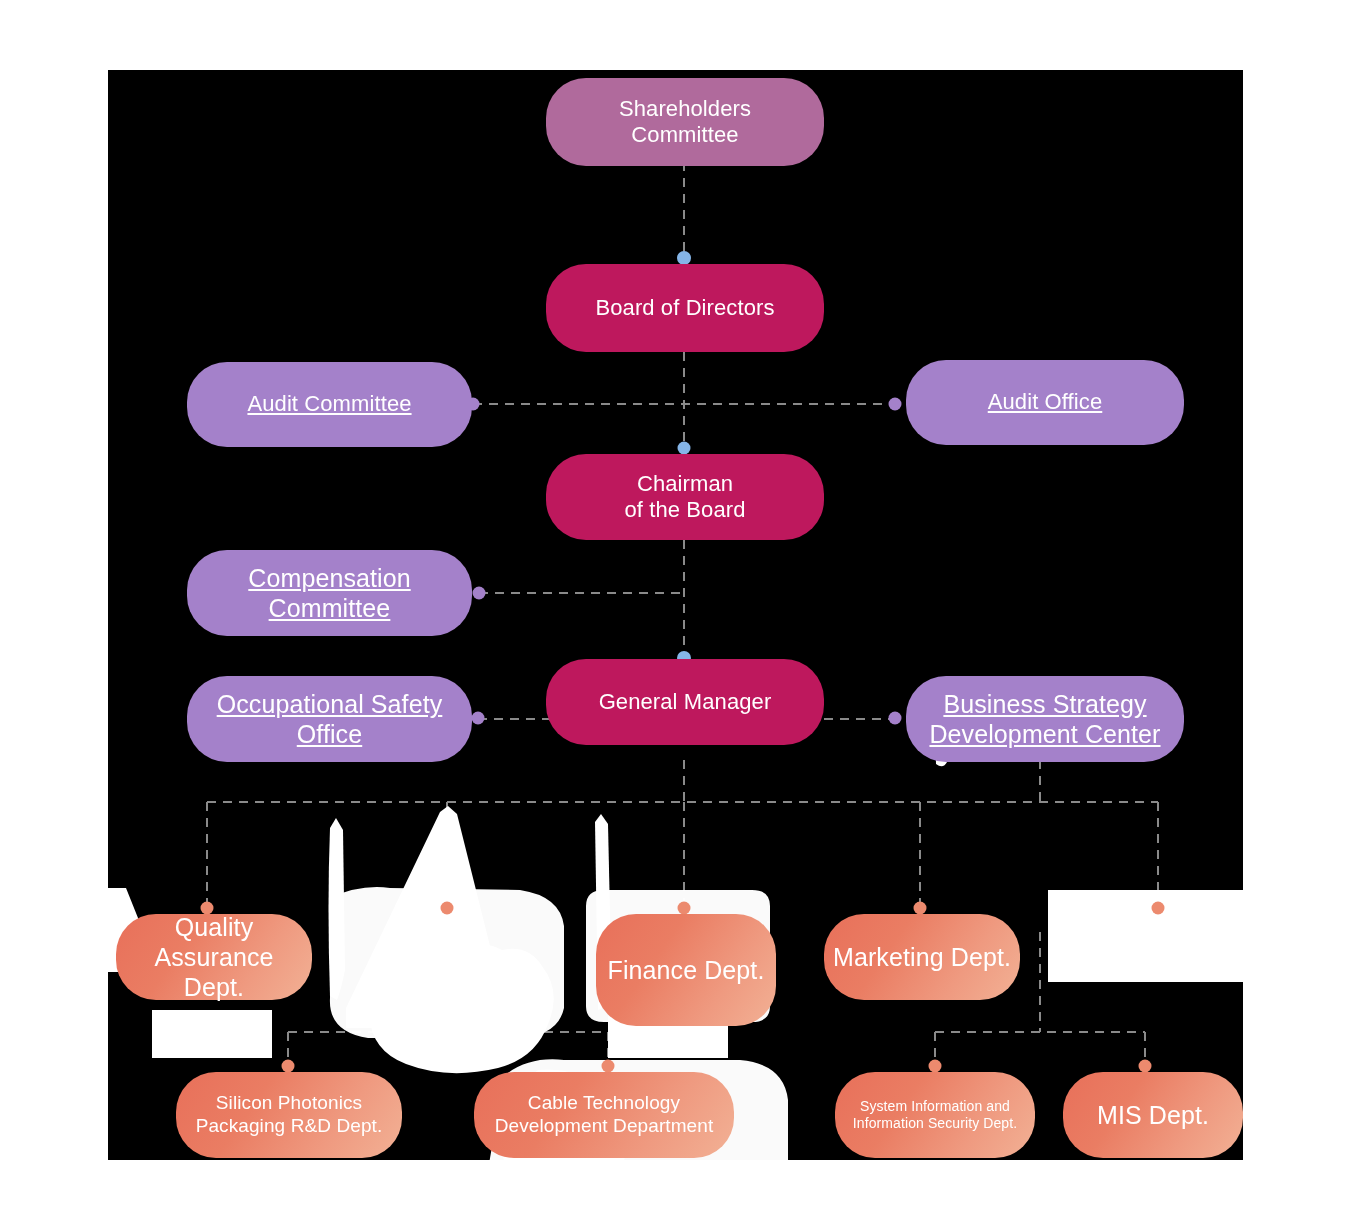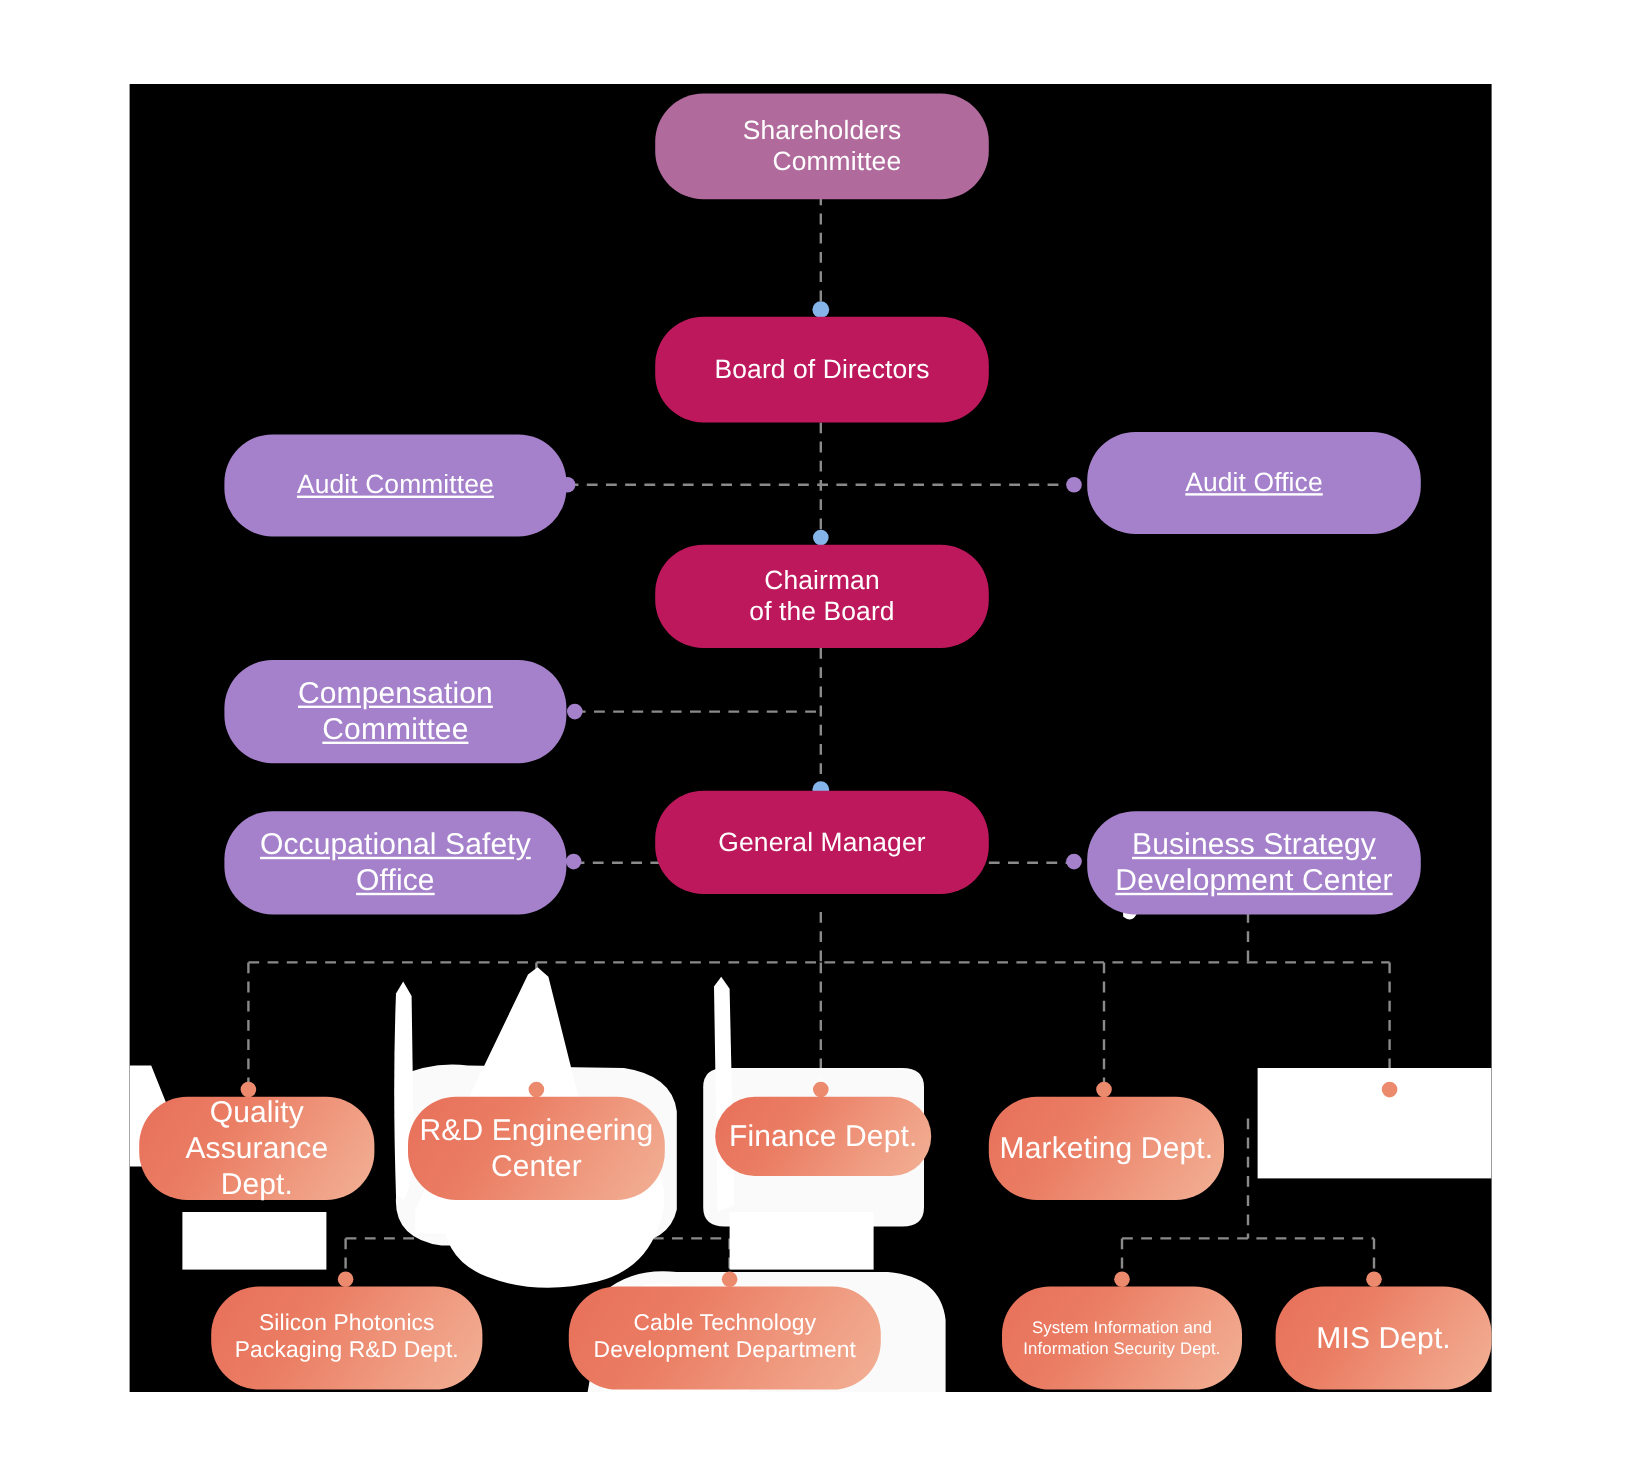--- a/index.html
+++ b/index.html
@@ -163,21 +163,21 @@
     <div class="dot dot-orange" style="left:339px;top:838px;width:13px;height:13px;"></div>
     <div class="dot dot-orange" style="left:576px;top:838px;width:13px;height:13px;"></div>
     <div class="dot dot-orange" style="left:812px;top:838px;width:13px;height:13px;"></div>
     <div class="dot dot-orange" style="left:1050px;top:838px;width:13px;height:13px;"></div>
 
     <div class="dot dot-orange" style="left:180px;top:996px;width:13px;height:13px;"></div>
     <div class="dot dot-orange" style="left:500px;top:996px;width:13px;height:13px;"></div>
     <div class="dot dot-orange" style="left:827px;top:996px;width:13px;height:13px;"></div>
     <div class="dot dot-orange" style="left:1037px;top:996px;width:13px;height:13px;"></div>
 
-    <div class="node n-mauve f22" style="left:438px;top:8px;width:278px;height:88px;text-align:right;">Shareholders
+    <div class="node n-mauve f22" style="left:438px;top:8px;width:278px;height:88px;">Shareholders
 Committee</div>
 
     <div class="node n-blue f22" style="left:438px;top:194px;width:278px;height:88px;">Board of Directors</div>
 
     <div class="node n-purple f22" style="left:79px;top:292px;width:285px;height:85px;">Audit Committee</div>
 
     <div class="node n-purple f22" style="left:798px;top:290px;width:278px;height:85px;">Audit Office</div>
 
     <div class="node n-blue f22" style="left:438px;top:384px;width:278px;height:86px;">Chairman
 of the Board</div>
@@ -189,24 +189,22 @@
 Office</div>
 
     <div class="node n-blue f22" style="left:438px;top:589px;width:278px;height:86px;">General Manager</div>
 
     <div class="node n-purple f21" style="left:798px;top:606px;width:278px;height:86px;">Business Strategy
 Development Center</div>
 
     <div class="node n-orange f21" style="left:8px;top:844px;width:196px;height:86px;">Quality
 Assurance Dept.</div>
 
-    <div class="node n-orange f21" style="left:232px;top:844px;width:214px;height:86px;">R&amp;D Engineering
-Center</div>
-
-    <div class="node n-orange f21" style="left:488px;top:844px;width:180px;height:66px;">Finance Dept.</div>
+
+    <div class="node n-orange f21" style="left:488px;top:844px;width:180px;height:112px;">Finance Dept.</div>
 
     <div class="node n-orange f21" style="left:716px;top:844px;width:196px;height:86px;">Marketing Dept.</div>
 
 
     <div class="node n-orange f19" style="left:68px;top:1002px;width:226px;height:86px;">Silicon Photonics
 Packaging R&amp;D Dept.</div>
 
     <div class="node n-orange f19" style="left:366px;top:1002px;width:260px;height:86px;">Cable Technology
 Development Department</div>
 

